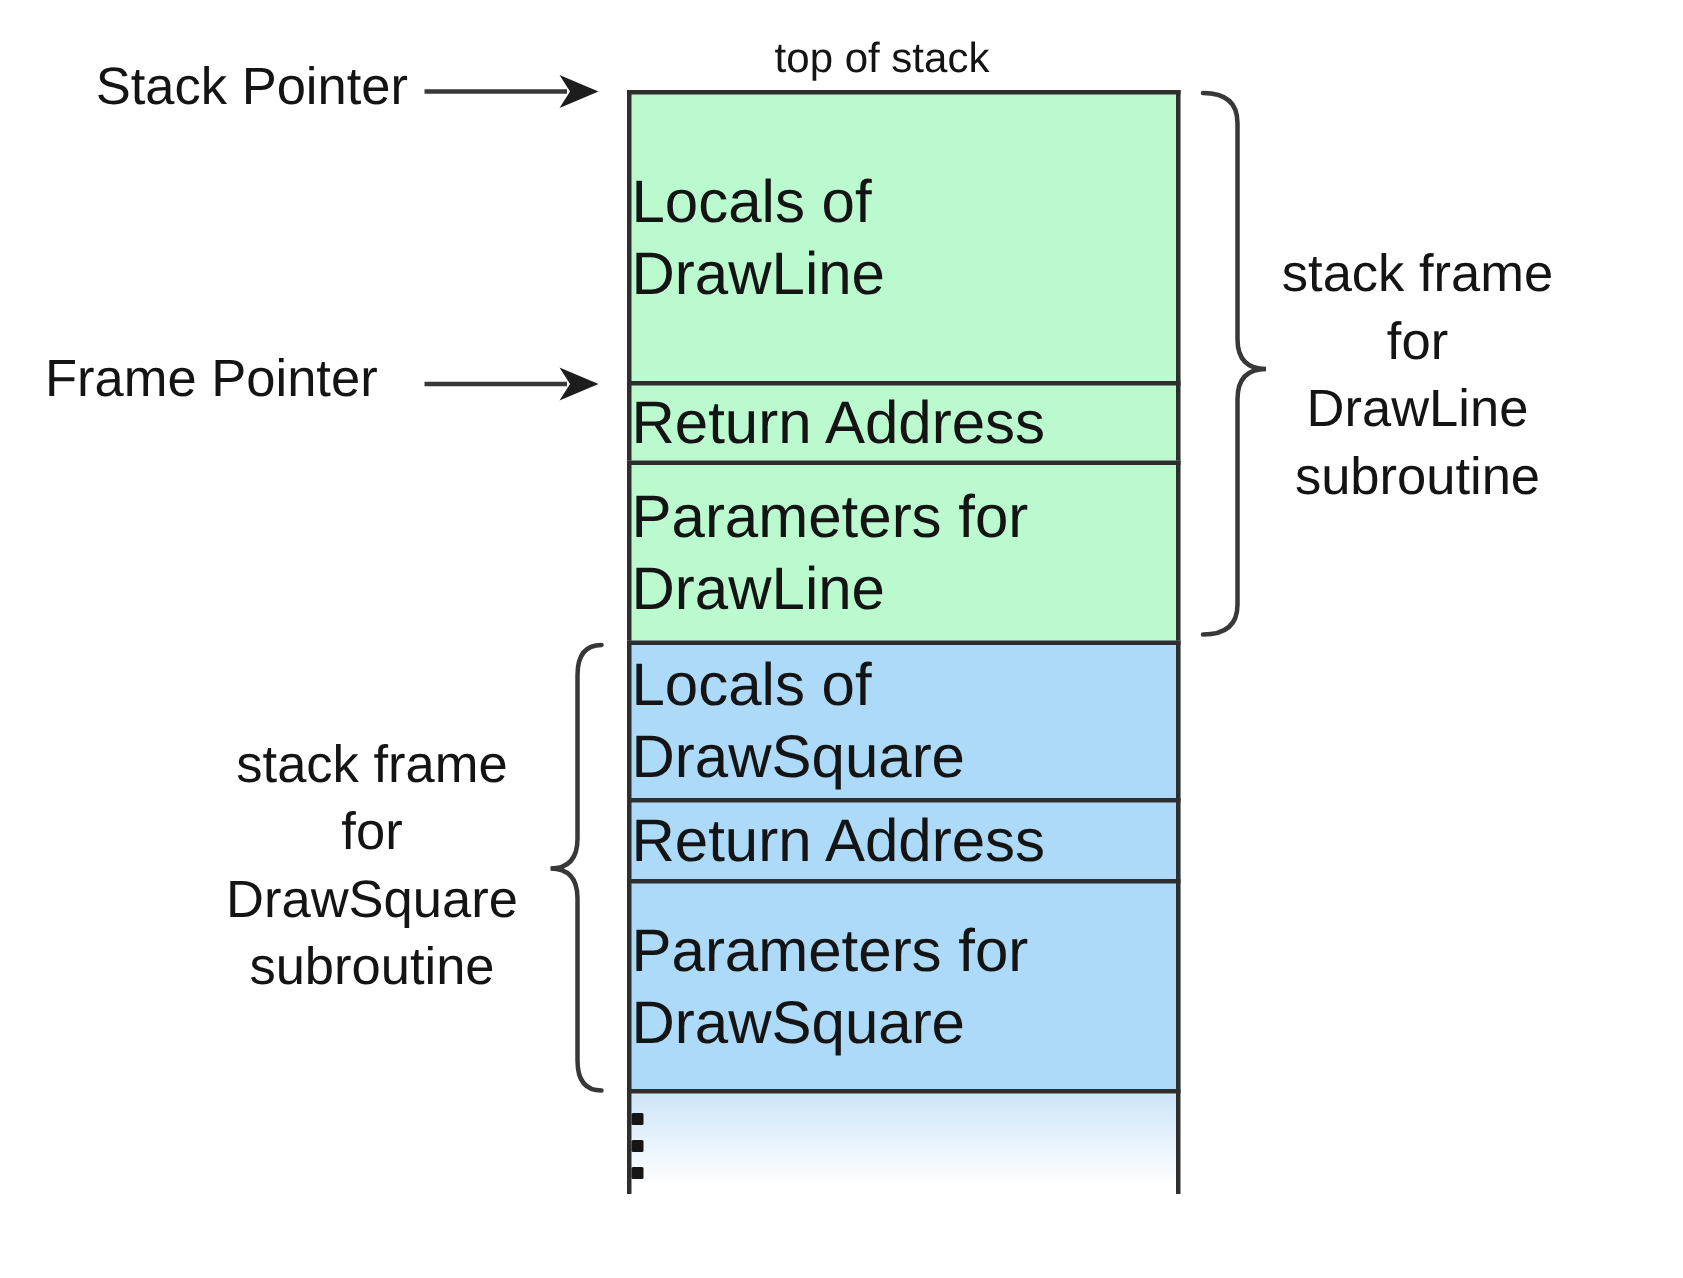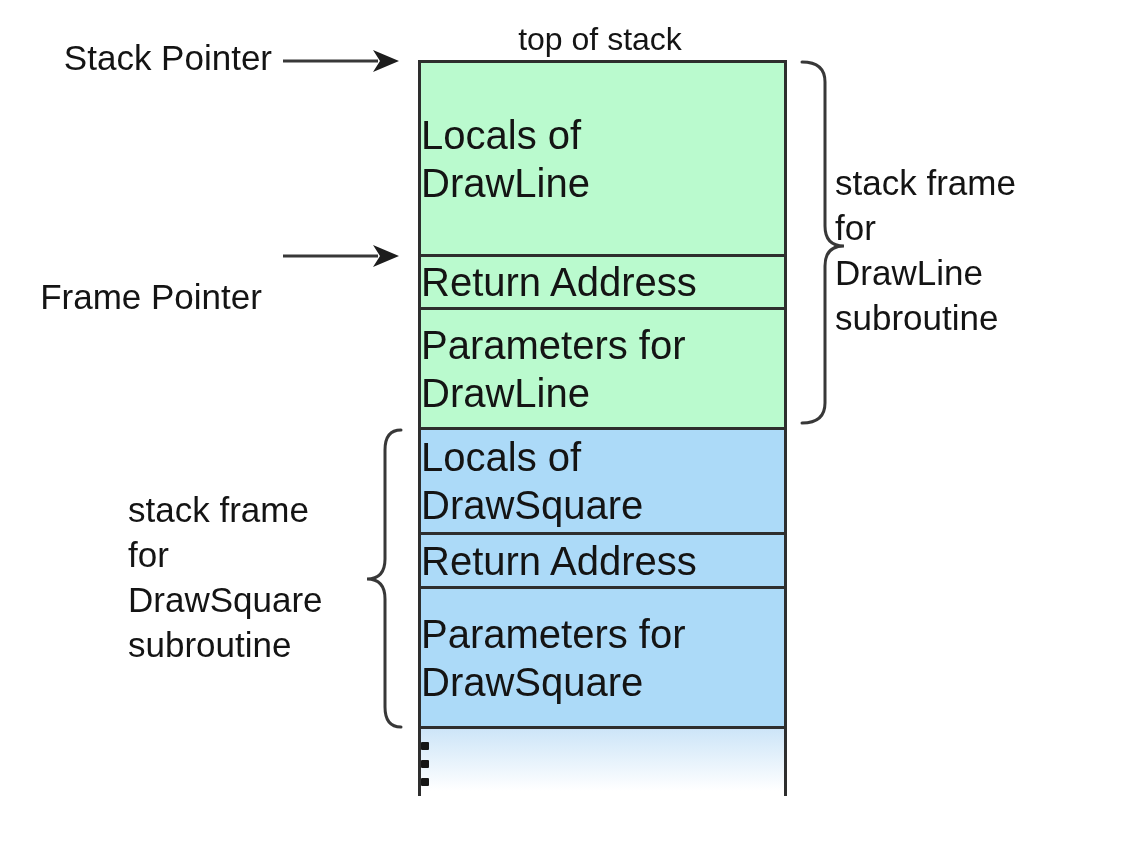--- a/index.html
+++ b/index.html
@@ -5,23 +5,23 @@
   html,body{margin:0;padding:0;background:#ffffff;}
   #canvas{
     position:relative;
     width:1122px;height:852px;
     background:#ffffff;
     font-family:"Liberation Sans","DejaVu Sans",sans-serif;
     color:var(--text,#141414);
     overflow:hidden;
   }
   .lbl{position:absolute;white-space:nowrap;}
-  #top-label{left:450px;top:20px;width:300px;text-align:center;font-size:32px;line-height:38px;}
+  #top-label{left:438px;top:20px;width:300px;text-align:center;font-size:28px;line-height:38px;}
   #stack-pointer-label{left:30px;top:40px;width:242px;text-align:right;font-size:35px;line-height:36px;}
-  #frame-pointer-label{left:30px;top:235px;width:242px;text-align:center;font-size:35px;line-height:36px;margin-top:44px;}
+  #frame-pointer-label{left:30px;top:235px;width:242px;text-align:left;font-size:35px;line-height:36px;}
 
   
   #stack-column{position:absolute;left:418px;top:60px;width:369px;}
   .cell{
     box-sizing:border-box;
     border-left:3px solid var(--border,#2e2e2e);
     border-right:3px solid var(--border,#2e2e2e);
     border-top:3px solid var(--border,#2e2e2e);
     display:flex;flex-direction:column;justify-content:center;align-items:flex-start;
     font-size:40px;line-height:48px;text-align:center;
@@ -40,21 +40,21 @@
     background:linear-gradient(to bottom,#cde5f8 0%,#ffffff 92%);
     justify-content:flex-start;
     padding-top:13px;
   }
   .dot{
     display:block;width:8px;height:8px;background:#161616;border-radius:1px;
     margin-bottom:10px;
   }
 
   
-  .brace-label{position:absolute;text-align:left;font-size:35px;line-height:45px;}
+  .brace-label{position:absolute;text-align:center;font-size:35px;line-height:45px;}
   #drawline-frame-label{left:835px;top:160px;width:220px;}
   #drawsquare-frame-label{left:128px;top:487px;width:240px;}
 
   #overlay{position:absolute;left:0;top:0;pointer-events:none;}
   .stroke{stroke:#383838;fill:none;}
   .arrowhead{fill:#1d1d1d;stroke:none;}
 </style>
 </head>
 <body>
 

